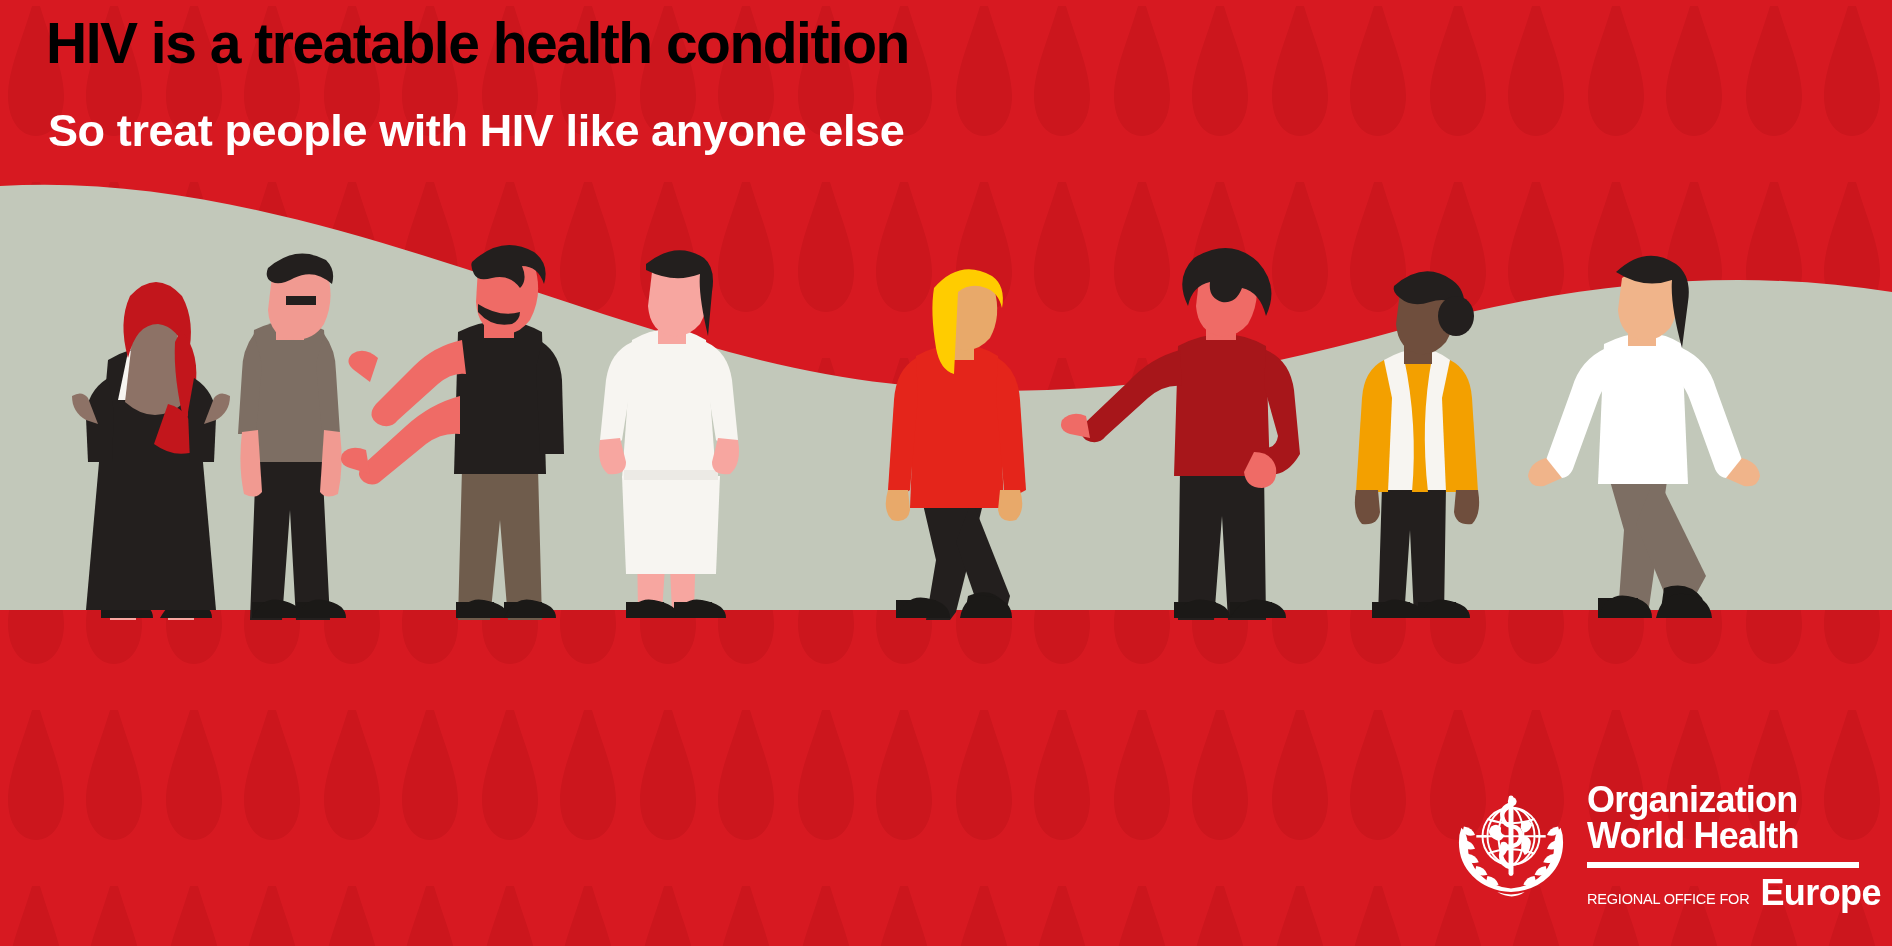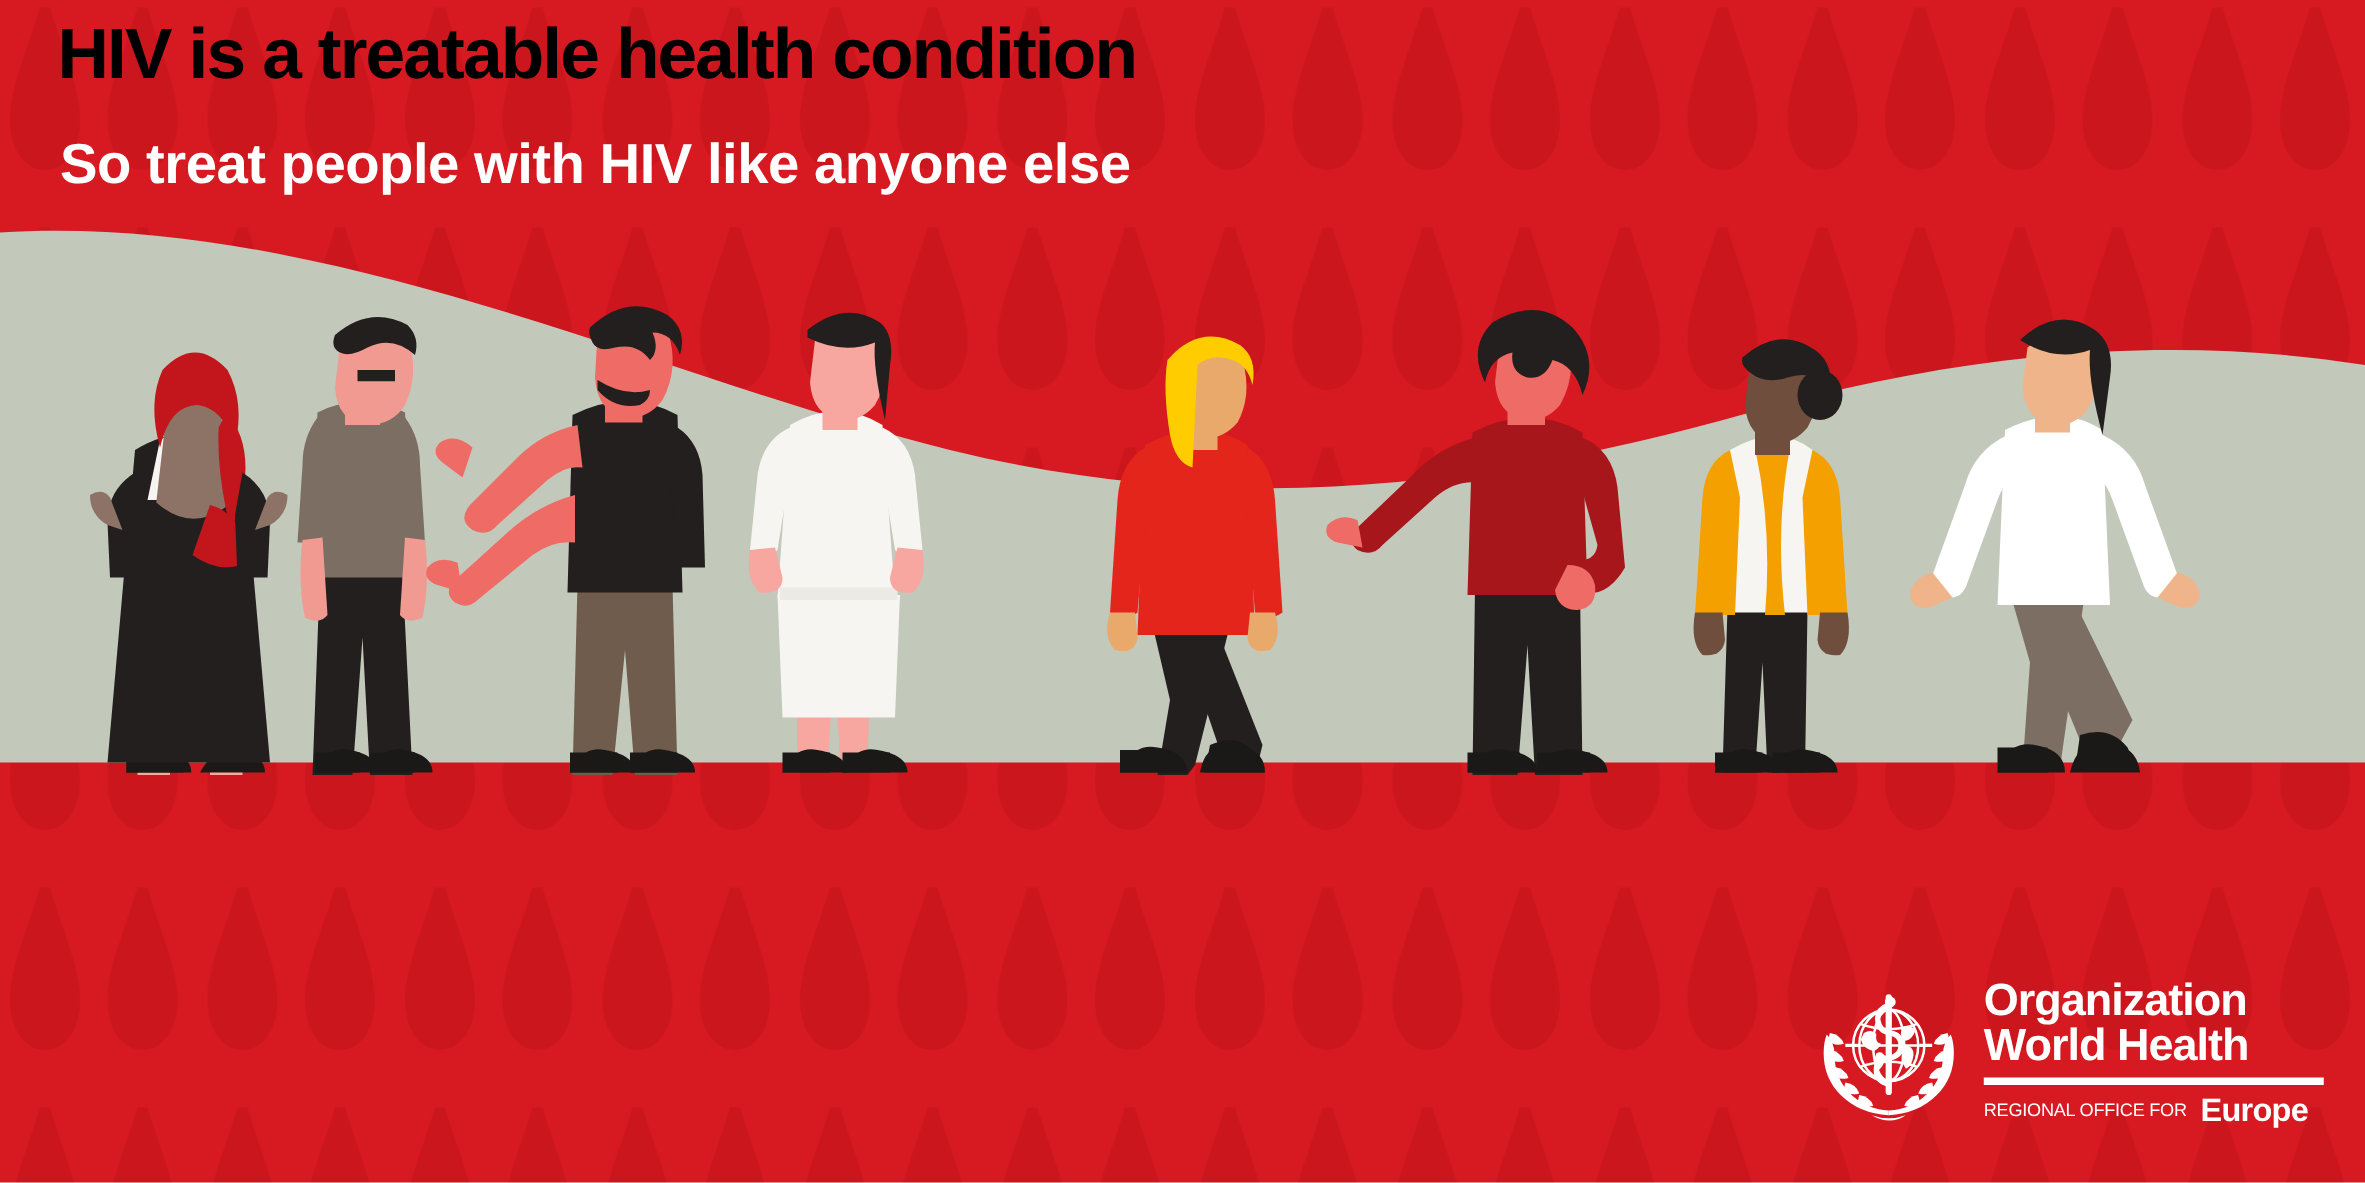--- a/index.html
+++ b/index.html
@@ -85,21 +85,21 @@
   .who-bottom { display: flex; align-items: flex-end; }
   .who-regional {
     font-size: 14.5px;
     font-weight: normal;
     letter-spacing: -0.2px;
     color: #ffffff;
     padding-bottom: 5px;
     white-space: nowrap;
   }
   .who-europe {
-    font-size: 26px;
+    font-size: 36px;
     font-weight: bold;
     letter-spacing: -0.6px;
     color: #ffffff;
     margin-left: 11px;
   }
 </style>
 </head>
 <body>
 
 <div id="poster">

